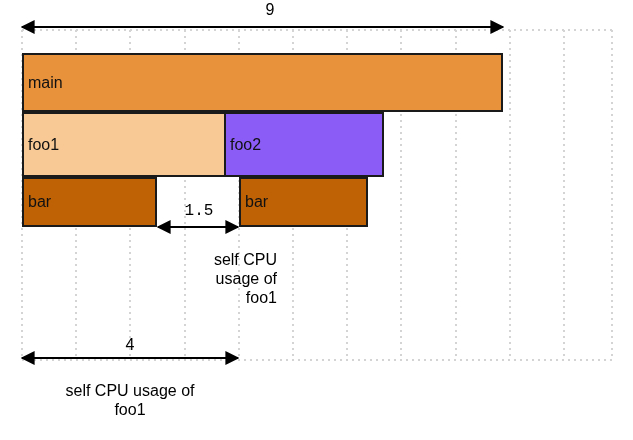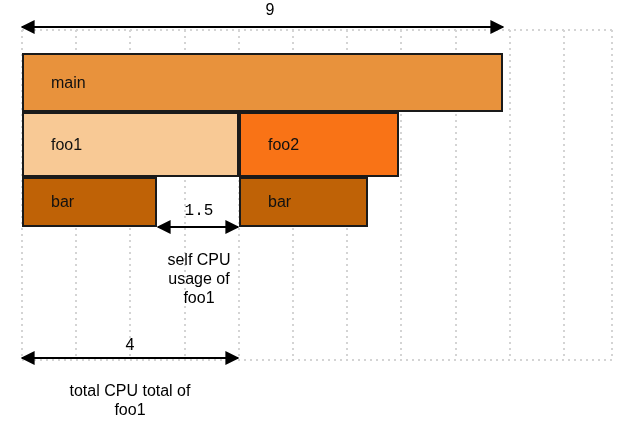--- a/index.html
+++ b/index.html
@@ -17,21 +17,21 @@
     position:absolute;
     box-sizing:border-box;
     border:2px solid #1a1a1a;
     z-index:3;
     display:flex;
     align-items:center;
   }
   .frame .flabel{
     font-size:16px;
     line-height:1;
-    padding-left:27px;
+    padding-left:4px;
     color:#111111;
     white-space:nowrap;
   }
 
   .anno-text{
     position:absolute;
     z-index:5;
     font-size:16px;
     line-height:19px;
     text-align:center;
@@ -74,21 +74,21 @@
   </svg>
 
   <div class="frame" style="left:22px;top:53px;width:481px;height:59px;background:#e8923c;">
     <span class="flabel">main</span>
   </div>
 
   <div class="frame" style="left:22px;top:112px;width:217px;height:65px;background:#f8c995;">
     <span class="flabel">foo1</span>
   </div>
 
-  <div class="frame" style="left:239px;top:112px;width:160px;height:65px;background:#f97316;">
+  <div class="frame" style="left:224px;top:112px;width:160px;height:65px;background:#8b5cf6;">
     <span class="flabel">foo2</span>
   </div>
 
   <div class="frame" style="left:22px;top:177px;width:135px;height:50px;background:#bf6206;">
     <span class="flabel">bar</span>
   </div>
 
   <div class="frame" style="left:239px;top:177px;width:129px;height:50px;background:#bf6206;">
     <span class="flabel">bar</span>
   </div>
@@ -107,22 +107,22 @@
 
     <line x1="158" y1="227" x2="238" y2="227" stroke="#000000" stroke-width="2" marker-start="url(#arrStart)" marker-end="url(#arrEnd)"></line>
 
     <line x1="22" y1="358" x2="238" y2="358" stroke="#000000" stroke-width="2" marker-start="url(#arrStart)" marker-end="url(#arrEnd)"></line>
   </svg>
 
   <div class="anno-num" style="left:240px;top:2px;width:60px;">9</div>
 
   <div class="anno-num" style="left:169px;top:203px;width:60px;font-family:Liberation Mono, monospace;">1.5</div>
 
-  <div class="anno-text" style="left:139px;top:250px;width:120px;">self CPU
+  <div class="anno-text" style="left:157px;top:250px;width:120px;text-align:right;">self CPU
 usage of
 foo1</div>
 
   <div class="anno-num" style="left:100px;top:337px;width:60px;">4</div>
 
-  <div class="anno-text" style="left:25px;top:381px;width:210px;">total CPU total of
+  <div class="anno-text" style="left:25px;top:381px;width:210px;">self CPU usage of
 foo1</div>
 
 </div>
 
 </body></html>

